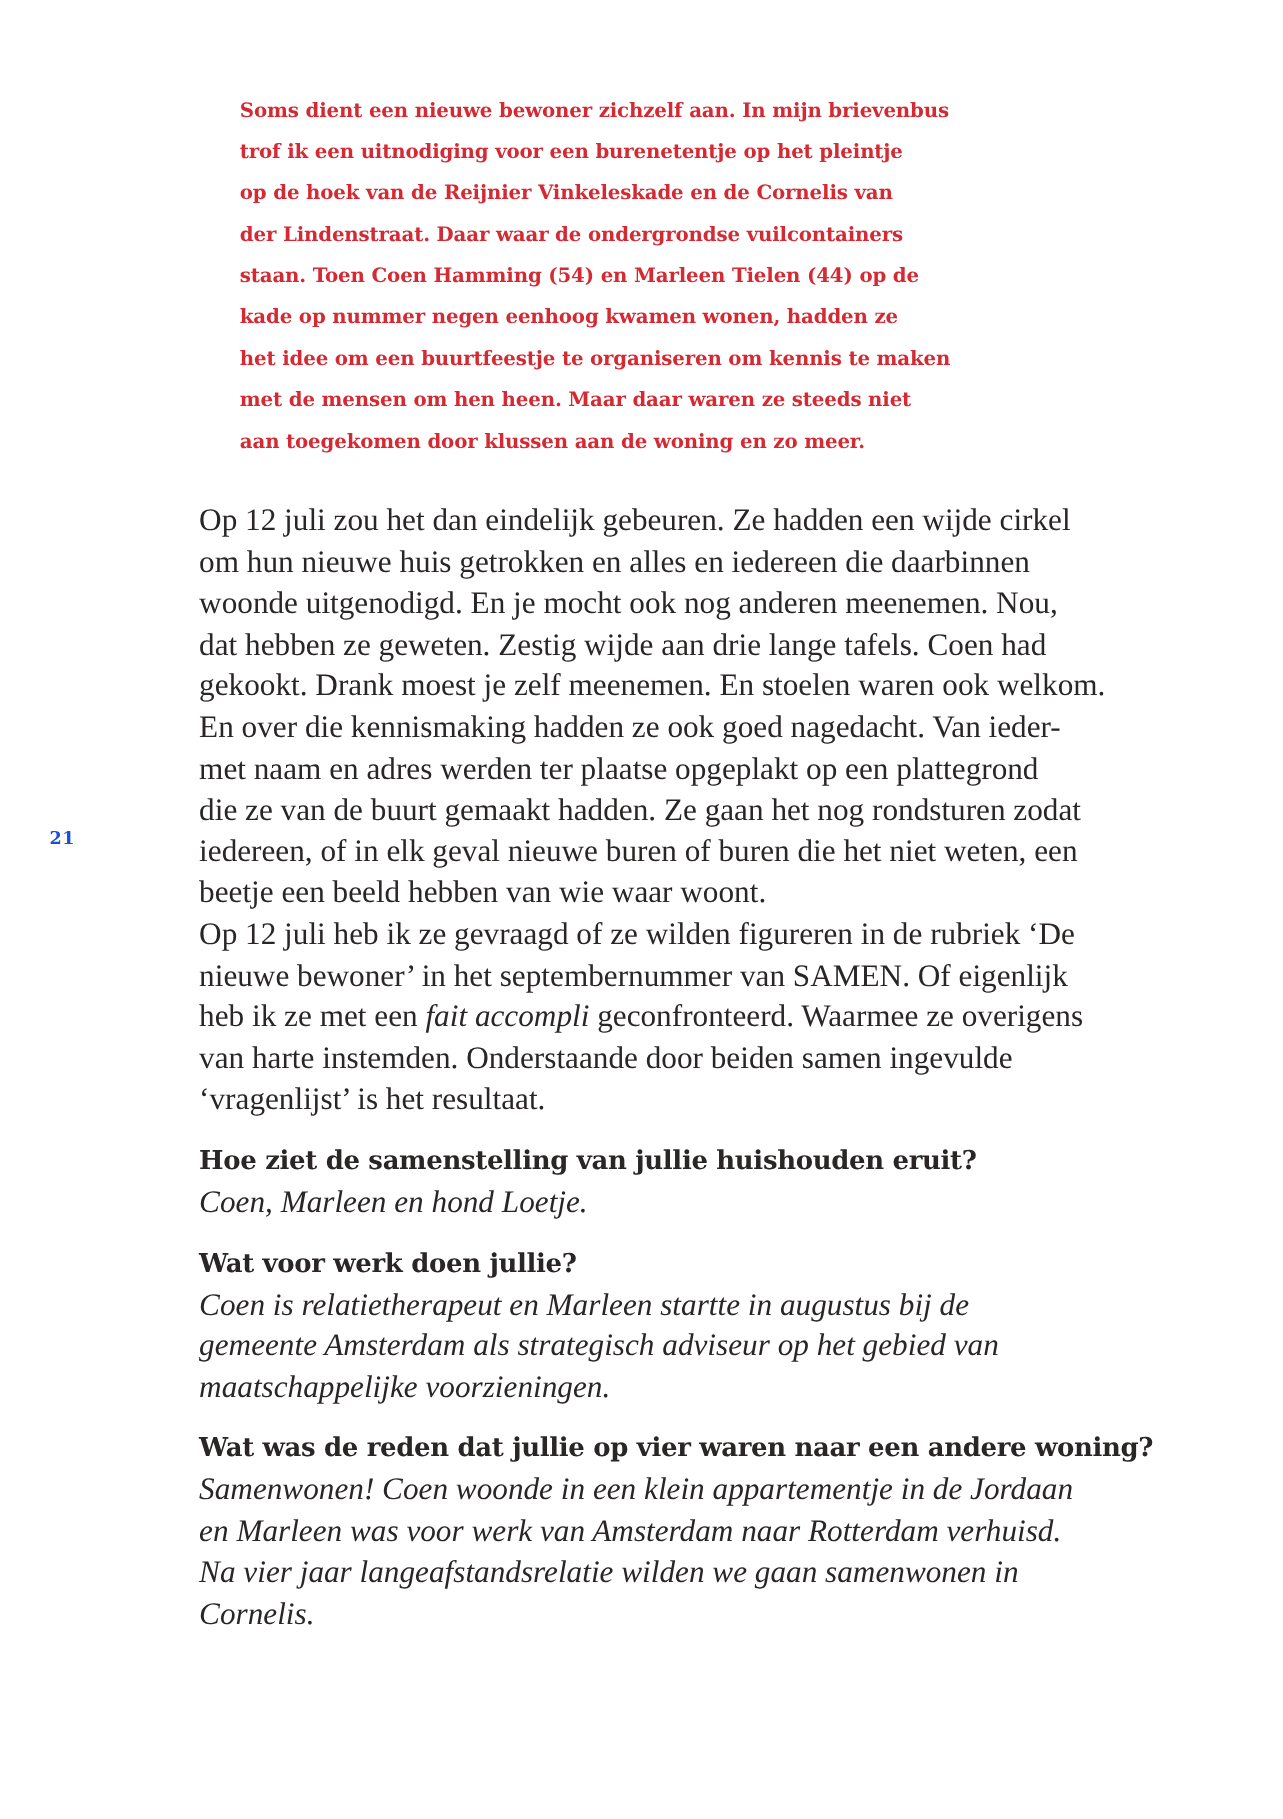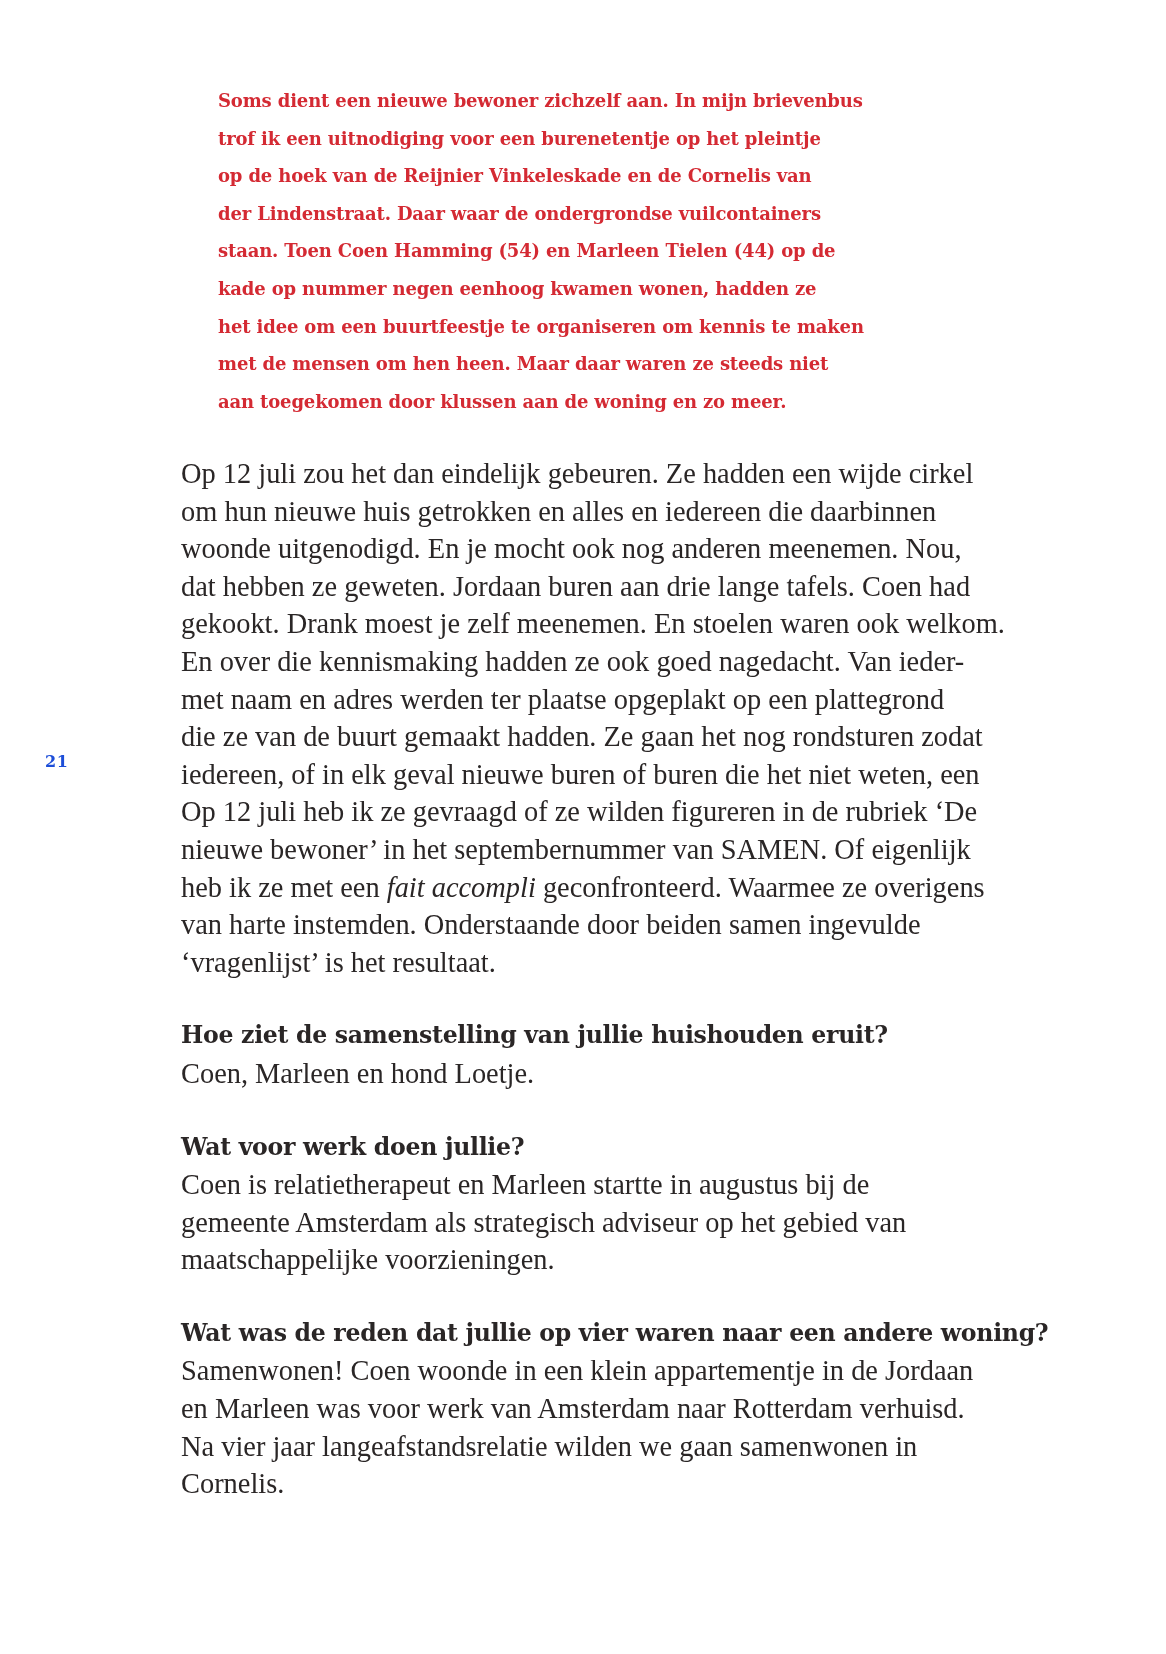--- a/index.html
+++ b/index.html
@@ -55,23 +55,22 @@
     .para { margin: 0; }
     .qa { margin-top: 18px; }
     .question {
       font-family: "DejaVu Serif", serif;
       font-weight: bold;
       font-size: 23.6px;
       line-height: 37.6px;
       color: #2a2626;
       white-space: nowrap;
       letter-spacing: -0.3px;
-      margin-top: 36px;
     }
-    .answer { margin: 0; }
+    .answer { margin: 0; font-style: italic; }
     em { }
   </style>
 </head>
 <body>
 
 <div class="page-number">21</div>
 
 <div class="intro">
   <span class="line">Soms dient een nieuwe bewoner zichzelf aan. In mijn brievenbus</span>
   <span class="line">trof ik een uitnodiging voor een burenetentje op het pleintje</span>
@@ -82,26 +81,27 @@
   <span class="line">het idee om een buurtfeestje te organiseren om kennis te maken</span>
   <span class="line">met de mensen om hen heen. Maar daar waren ze steeds niet</span>
   <span class="line">aan toegekomen door klussen aan de woning en zo meer.</span>
 </div>
 
 <div class="body">
   <div class="para">
     <span class="line">Op 12 juli zou het dan eindelijk gebeuren. Ze hadden een wijde cirkel</span>
     <span class="line">om hun nieuwe huis getrokken en alles en iedereen die daarbinnen</span>
     <span class="line">woonde uitgenodigd. En je mocht ook nog anderen meenemen. Nou,</span>
-    <span class="line">dat hebben ze geweten. Jordaan buren aan drie lange tafels. Coen had</span>
+    <span class="line">dat hebben ze geweten. Zestig wijde aan drie lange tafels. Coen had</span>
     <span class="line">gekookt. Drank moest je zelf meenemen. En stoelen waren ook welkom.</span>
     <span class="line">En over die kennismaking hadden ze ook goed nagedacht. Van ieder-</span>
     <span class="line">met naam en adres werden ter plaatse opgeplakt op een plattegrond</span>
     <span class="line">die ze van de buurt gemaakt hadden. Ze gaan het nog rondsturen zodat</span>
     <span class="line">iedereen, of in elk geval nieuwe buren of buren die het niet weten, een</span>
+    <span class="line">beetje een beeld hebben van wie waar woont.</span>
   </div>
   <div class="para">
     <span class="line">Op 12 juli heb ik ze gevraagd of ze wilden figureren in de rubriek ‘De</span>
     <span class="line">nieuwe bewoner’ in het septembernummer van SAMEN. Of eigenlijk</span>
     <span class="line"><span>heb ik ze met een </span><em>fait accompli</em><span> geconfronteerd. Waarmee ze overigens</span></span>
     <span class="line">van harte instemden. Onderstaande door beiden samen ingevulde</span>
     <span class="line">‘vragenlijst’ is het resultaat.</span>
   </div>
 
   <div class="qa">

